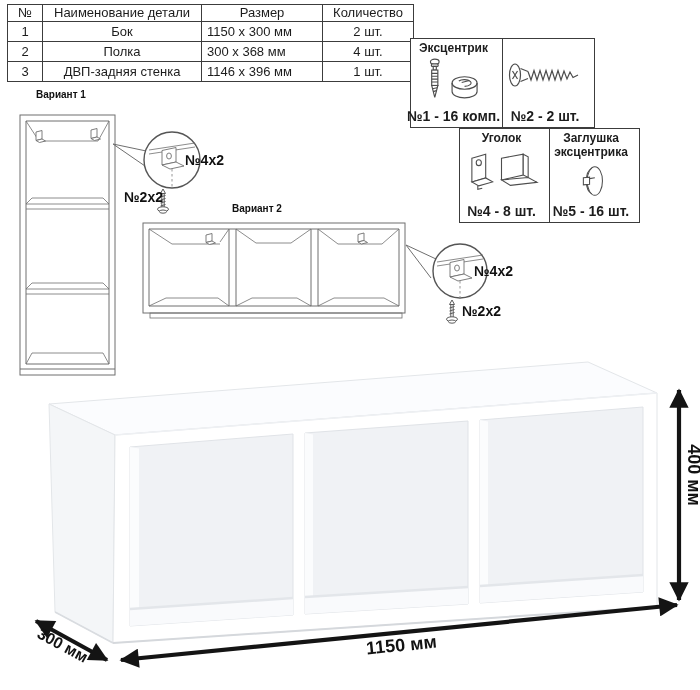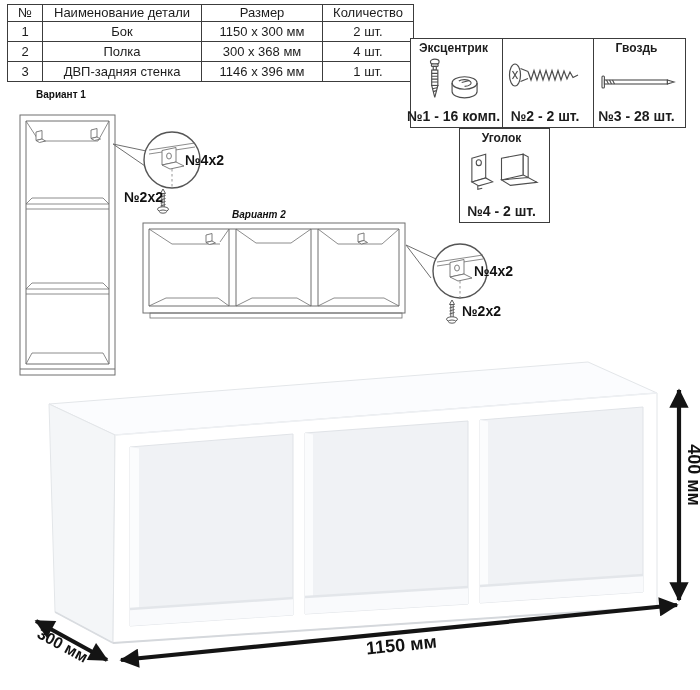--- a/index.html
+++ b/index.html
@@ -12,41 +12,41 @@
     position:absolute;left:7px;top:4px;border-collapse:collapse;
     font-size:13px;color:#1c1c1c;table-layout:fixed;
   }
   .parts th,.parts td{
     border:1.5px solid #3c3c3c;padding:0 5px;height:19px;line-height:19px;
     font-weight:400;white-space:nowrap;overflow:hidden;background:#fff;
   }
   .parts th{height:16px;line-height:16px;text-align:center;}
   .c0{width:24px;text-align:center;}
   .c1{width:148px;text-align:center;}
-  .c2{width:110px;text-align:center;}
+  .c2{width:110px;text-align:left;}
   .c3{width:80px;text-align:center;}
   
   .hwrow{position:absolute;display:flex;}
   .hwrow-top{left:410px;top:38px;}
   .hwrow-bottom{left:459px;top:128px;}
   .hwcell{
     box-sizing:border-box;border:1.5px solid #3c3c3c;background:#fff;
     display:flex;flex-direction:column;align-items:center;
     padding:3px 8px 2px 2px;
   }
   .hwcell + .hwcell{margin-left:-1.5px;}
   .hwrow-top .hwcell{width:93px;height:90px;}
   .hwrow-bottom .hwcell{width:91px;height:95px;}
   .hwtitle{font-weight:700;font-size:12px;line-height:1.15;text-align:center;}
   .hwicon{flex:1;display:flex;align-items:center;justify-content:center;width:100%;}
   .hwcount{font-weight:700;font-size:14px;white-space:nowrap;margin-bottom:1px;}
   
   .vtitle{position:absolute;font-weight:700;font-size:10px;color:#101010;}
   .vtitle-1{left:36px;top:89px;}
-  .vtitle-2{left:232px;top:209px;font-style:italic;}
+  .vtitle-2{left:232px;top:203px;}
   
   .lay{position:absolute;}
   svg{display:block;}
   .ln{stroke:#6f6f6f;stroke-width:1;fill:none;}
   .ln2{stroke:#6f6f6f;stroke-width:0.8;fill:none;}
   .wfill{stroke:#6f6f6f;stroke-width:0.9;fill:#ffffff;}
   .callout-label{font:700 14px "Liberation Sans",sans-serif;fill:#101010;}
   .dim-label{font:700 18px "Liberation Sans",sans-serif;fill:#121212;}
   .dim-label-s{font:700 16px "Liberation Sans",sans-serif;fill:#121212;}
 </style>
@@ -115,56 +115,56 @@
           <ellipse cx="9" cy="16" rx="5.5" ry="11"></ellipse>
           <path d="M6.5,12 L11.5,20 M6.5,20 L11.5,12" fill="none"></path>
           <path d="M14.5,9.5 L22,12.5 M14.5,22.5 L22,19.5" fill="none"></path>
           <polyline fill="none" points="22,12.5 25,21 28,11.5 31,21 34,11.5 37,21 40,11.5 43,21 46,11.5 49,21 52,11.5 55,21 58,12 61,20 64,13 67,18.5 72,16"></polyline>
         </g>
       </svg>
     </div>
     <div class="hwcount">№2 - 2 шт.</div>
   </div>
 
-  <div class="hwcell">
-    <div class="hwtitle">Гвоздь</div>
-    <div class="hwicon">
-      <svg width="78" height="18" viewBox="0 0 78 18">
-        <g stroke="#4d4d4d" stroke-width="1.1" fill="#fff">
-          <rect x="4" y="3" width="2.4" height="12" rx="1"></rect>
-          <rect x="6.4" y="7" width="63" height="4"></rect>
-          <path d="M8.5,7 L10.5,11 M11.5,7 L13.5,11 M14.5,7 L16.5,11" fill="none"></path>
-          <path d="M69.4,7 L76,9 L69.4,11 Z" fill="#fff"></path>
-        </g>
-      </svg>
-    </div>
-    <div class="hwcount">№3 - 28 шт.</div>
-  </div>
 </div>
 
 <div class="hwrow hwrow-bottom">
 
   <div class="hwcell">
     <div class="hwtitle">Уголок</div>
     <div class="hwicon">
       <svg width="80" height="46" viewBox="0 0 80 46">
         <g stroke="#4d4d4d" stroke-width="1.1" fill="#fff">
           <path d="M10,7 L24,3 L24,27 L10,31 Z"></path>
           <ellipse cx="17" cy="11.5" rx="2.6" ry="3"></ellipse>
           <path d="M10,31 L24,27 L31,31 L17,35 Z"></path>
           <path d="M16,35 L16,38.5 L20.5,37.5" fill="none"></path>
           <path d="M40,7 L62,3 L62,24 L40,29 Z"></path>
           <path d="M62,3 L67,5.5 L67,26.5 L62,24 Z"></path>
           <path d="M40,29 L67,26.5 L76,31.5 L49,34.5 Z"></path>
         </g>
       </svg>
     </div>
-    <div class="hwcount">№4 - 2 шт.</div>
+    <div class="hwcount">№4 - 8 шт.</div>
   </div>
 
+  <div class="hwcell">
+    <div class="hwtitle">Заглушка эксцентрика</div>
+    <div class="hwicon">
+      <svg width="44" height="42" viewBox="0 0 44 44">
+        <g stroke="#4d4d4d" stroke-width="1.1" fill="#fff">
+          <ellipse cx="26" cy="22" rx="8" ry="15"></ellipse>
+          <path d="M23,8.5 A8,14 0 0 0 23,35.5" fill="none"></path>
+          <path d="M14,18.5 L20.5,18 L20.5,25.5 L14,26 Z"></path>
+          <path d="M20.5,19.5 L26,18.5" fill="none"></path>
+        </g>
+      </svg>
+    </div>
+    <div class="hwcount">№5 - 16 шт.</div>
+  </div>
 </div>
 
 <div class="vtitle vtitle-1">Вариант 1</div>
 <div class="vtitle vtitle-2">Вариант 2</div>
 
 <svg class="lay" style="left:15px;top:106px;" width="215" height="285" viewBox="0 0 215 285">
   <g>
     <rect class="ln" x="5" y="9" width="95" height="260"></rect>
     <path class="ln" d="M11,15 V258 M94,15 V258 M11,15 H94 M11,258 H94 M5,263 H100"></path>
 

